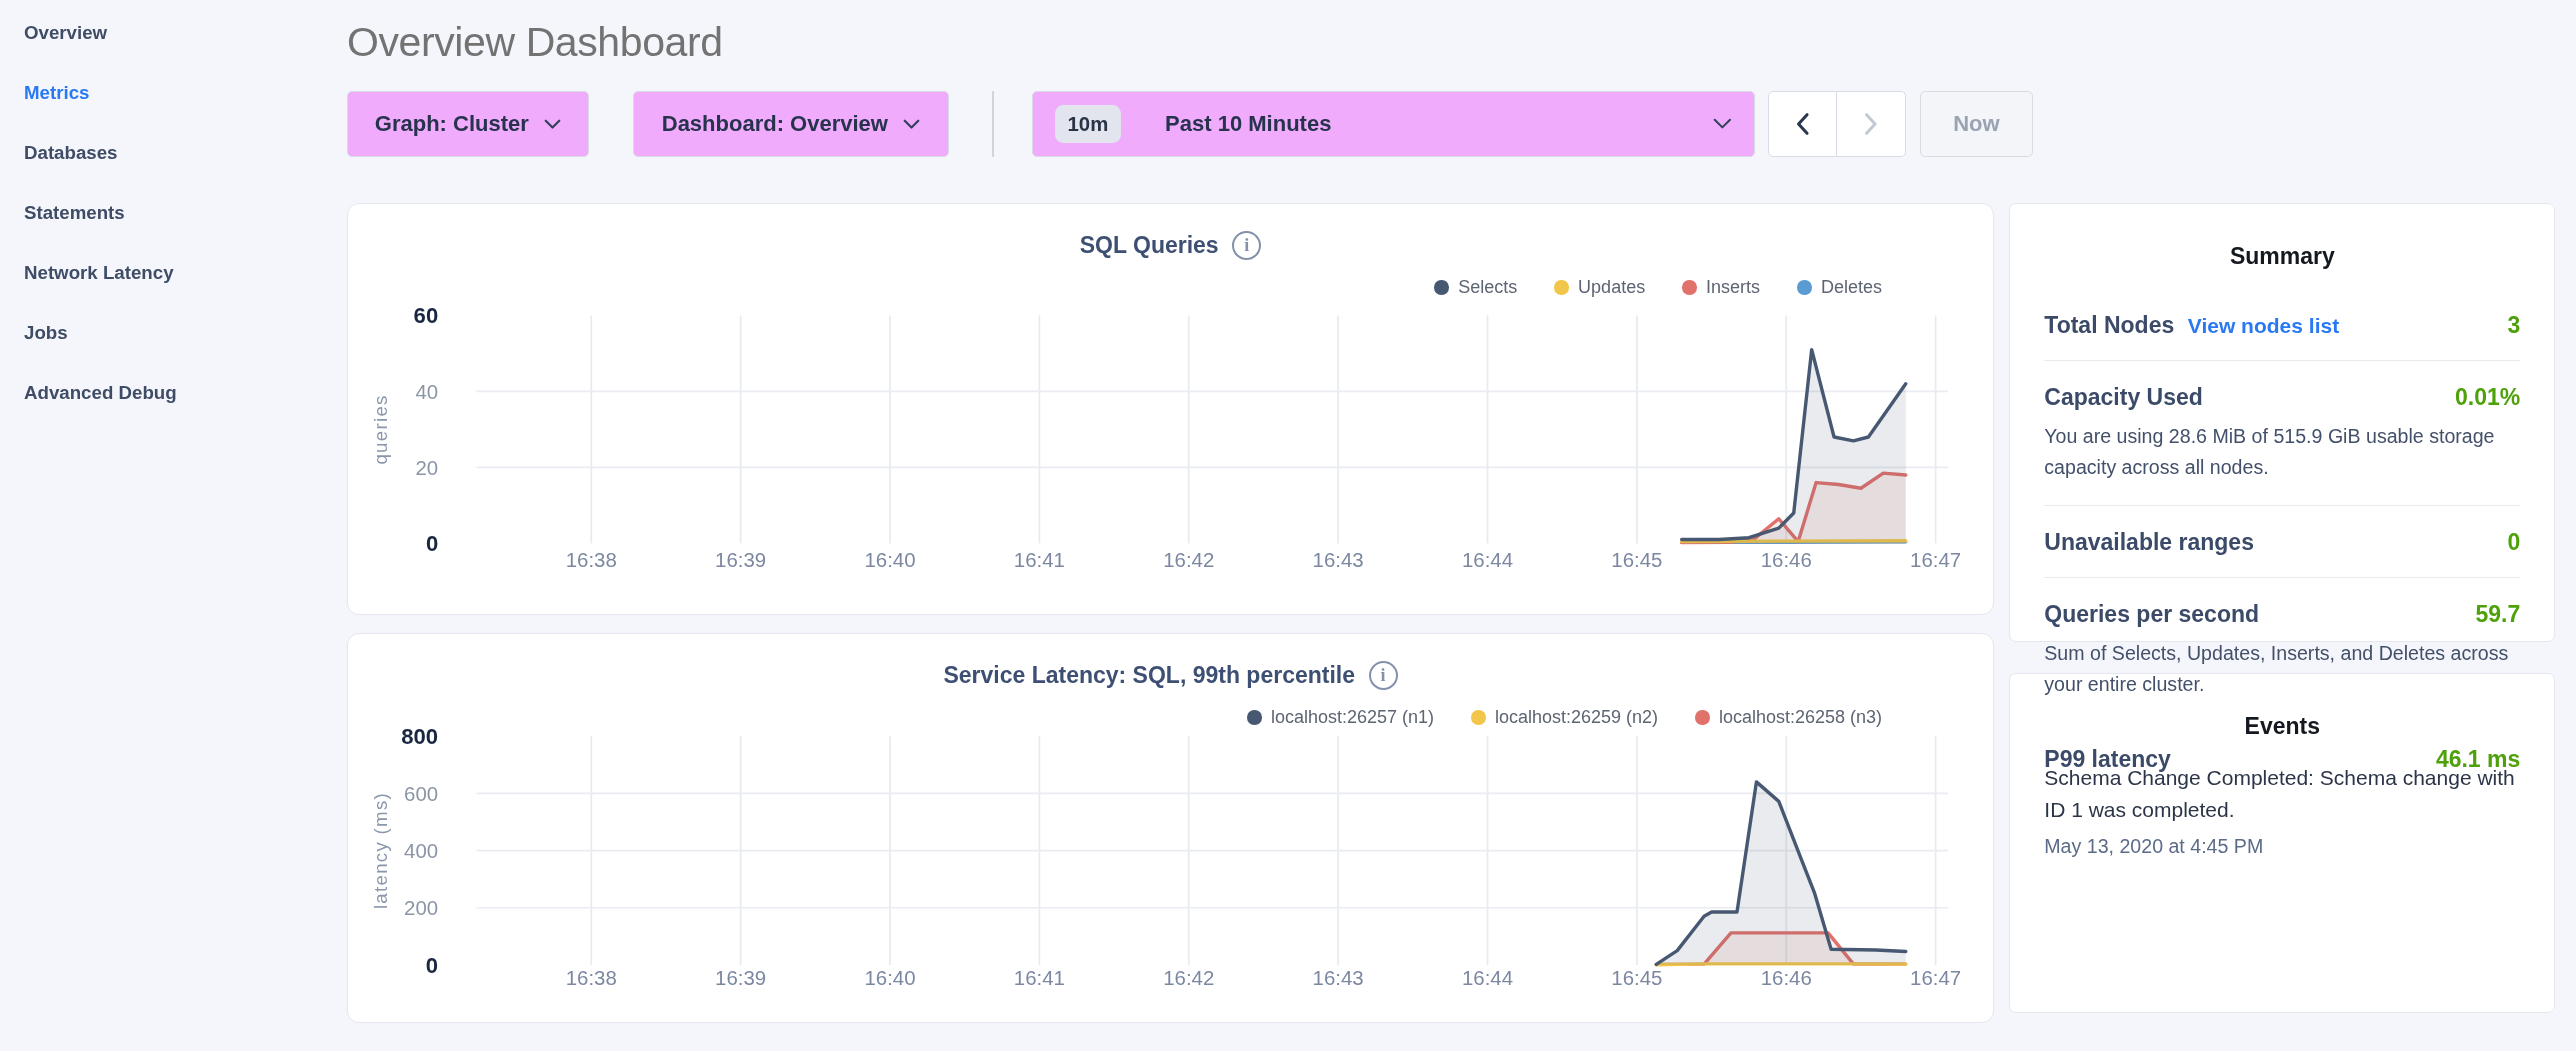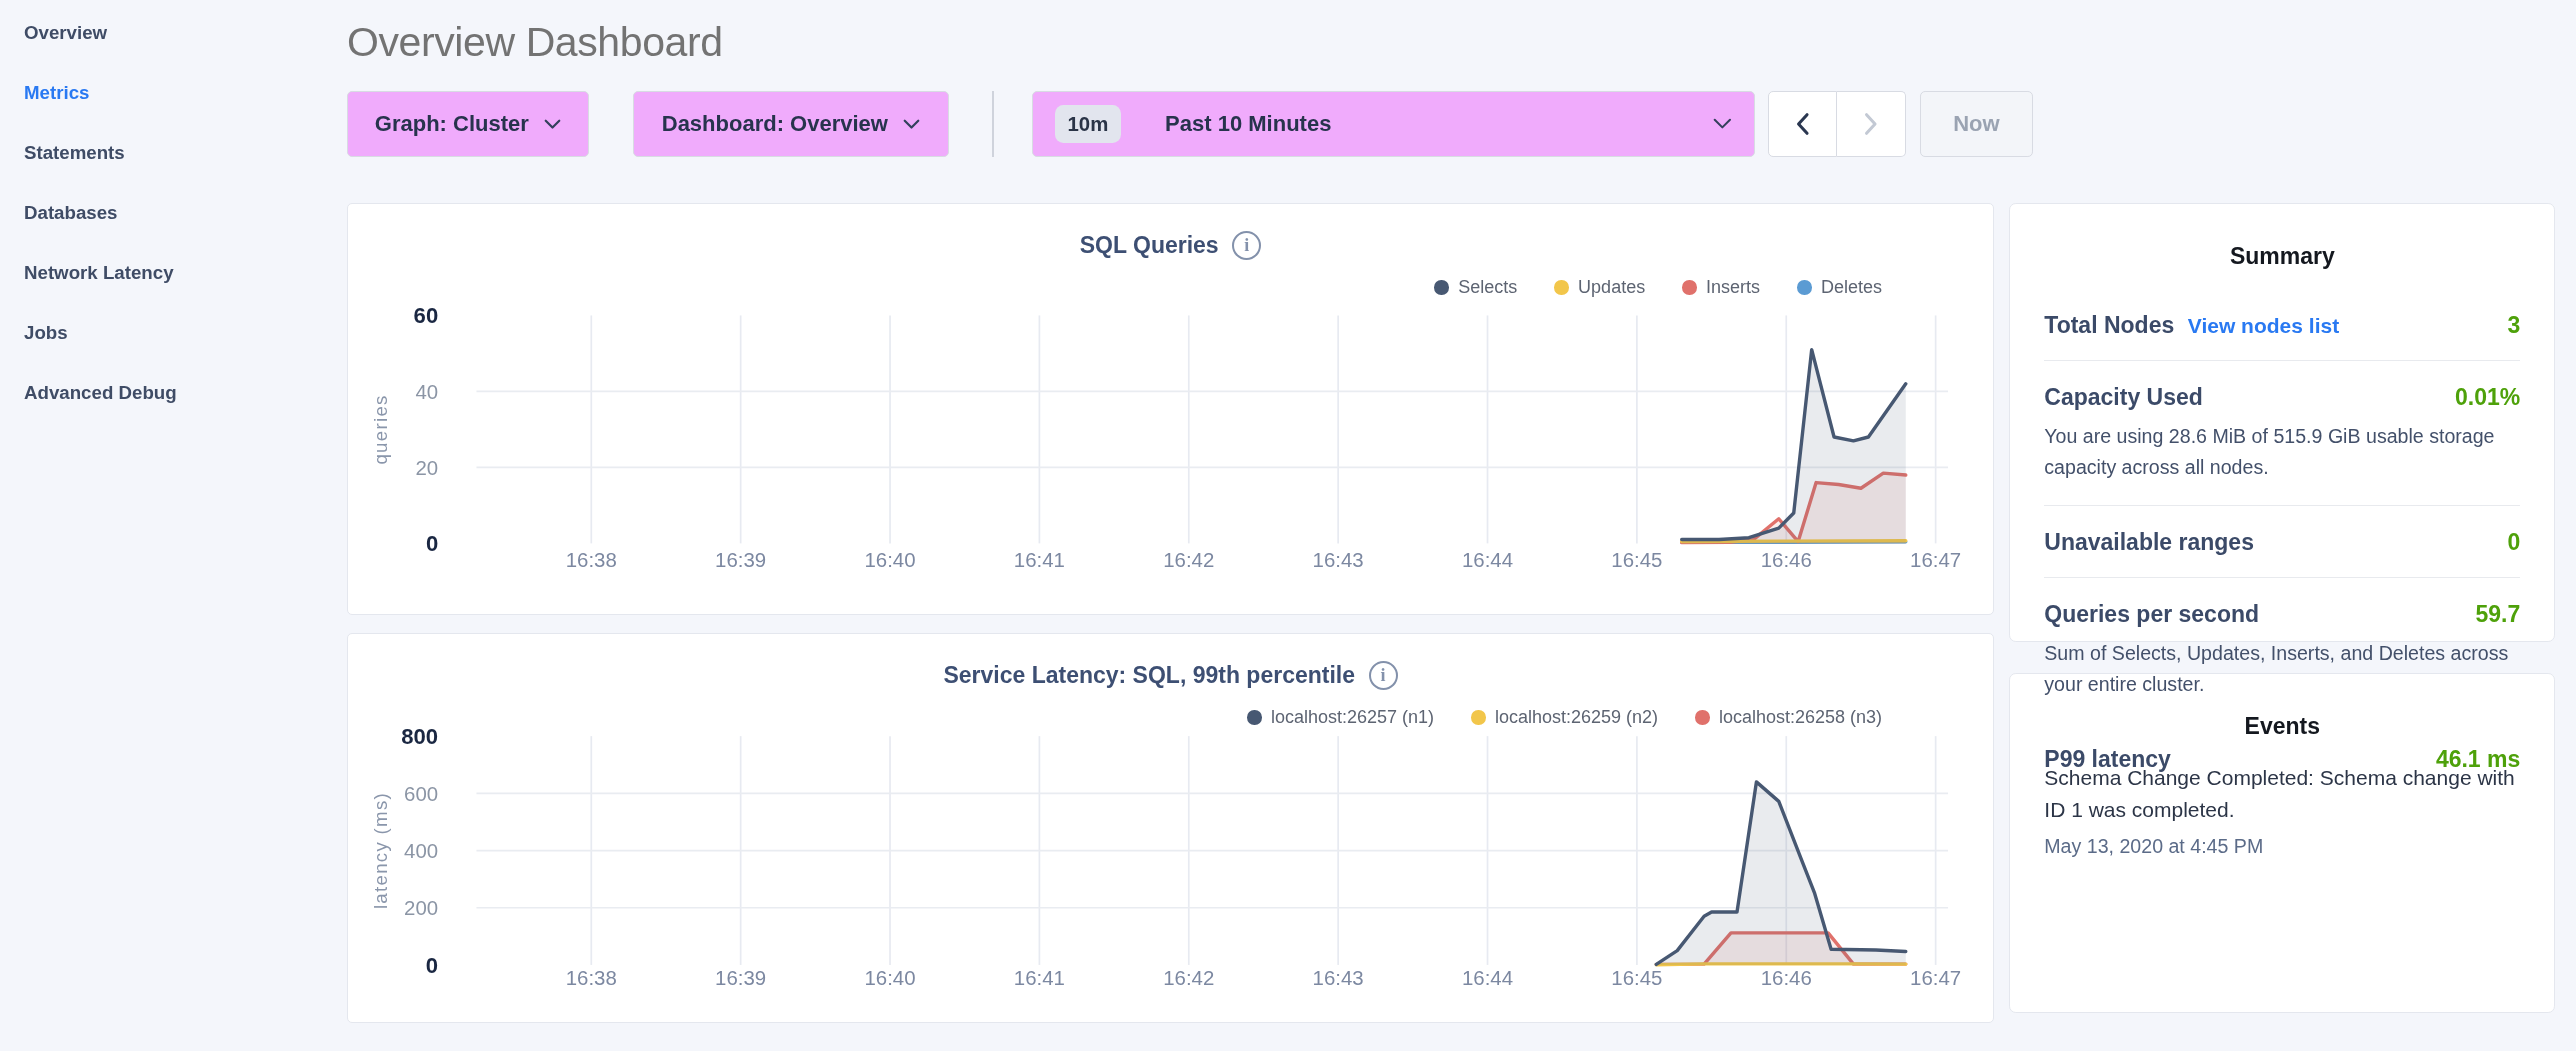--- a/index.html
+++ b/index.html
@@ -51,21 +51,21 @@
   .now-btn {
     width:113px; background:#f3f5f9; border:0.9px solid #d8dbe3; border-radius:5.1px;
     font-size:22px; font-weight:700; color:#9aa3b2; display:flex;
     align-items:center; justify-content:center; cursor:default;
   }
 
   
   .content-row { display:flex; margin-top:46px; }
   .charts-col { width:1647px; flex:0 0 1647px; margin-right:15.3px; }
   .card {
-    background:#fff; border:0.9px solid #e4e7ee; border-radius:5px;
+    background:#fff; border:0.9px solid #e4e7ee; border-radius:12px;
     position:relative;
   }
   .chart-card-1 { height:412px; }
   .chart-card-2 { height:390px; margin-top:18px; }
   .chart-title-row {
     display:flex; align-items:center; justify-content:center; gap:13.6px;
     margin-top:24px; height:34px; position:relative; z-index:2;
   }
   .chart-title { font-size:23px; font-weight:700; color:#3d4f73; }
   .info-icon {
@@ -101,22 +101,22 @@
 </style>
 </head>
 <body>
 
 <div class="app">
 
   <nav class="sidebar">
     <ul>
         <li class="side-item">Overview</li>
         <li class="side-item active">Metrics</li>
+        <li class="side-item">Databases</li>
         <li class="side-item">Statements</li>
-        <li class="side-item">Databases</li>
         <li class="side-item">Network Latency</li>
         <li class="side-item">Jobs</li>
         <li class="side-item">Advanced Debug</li>
       </ul>
   </nav>
 
   <main class="main">
     <h1 class="page-title">Overview Dashboard</h1>
 
     <div class="controls-row">

